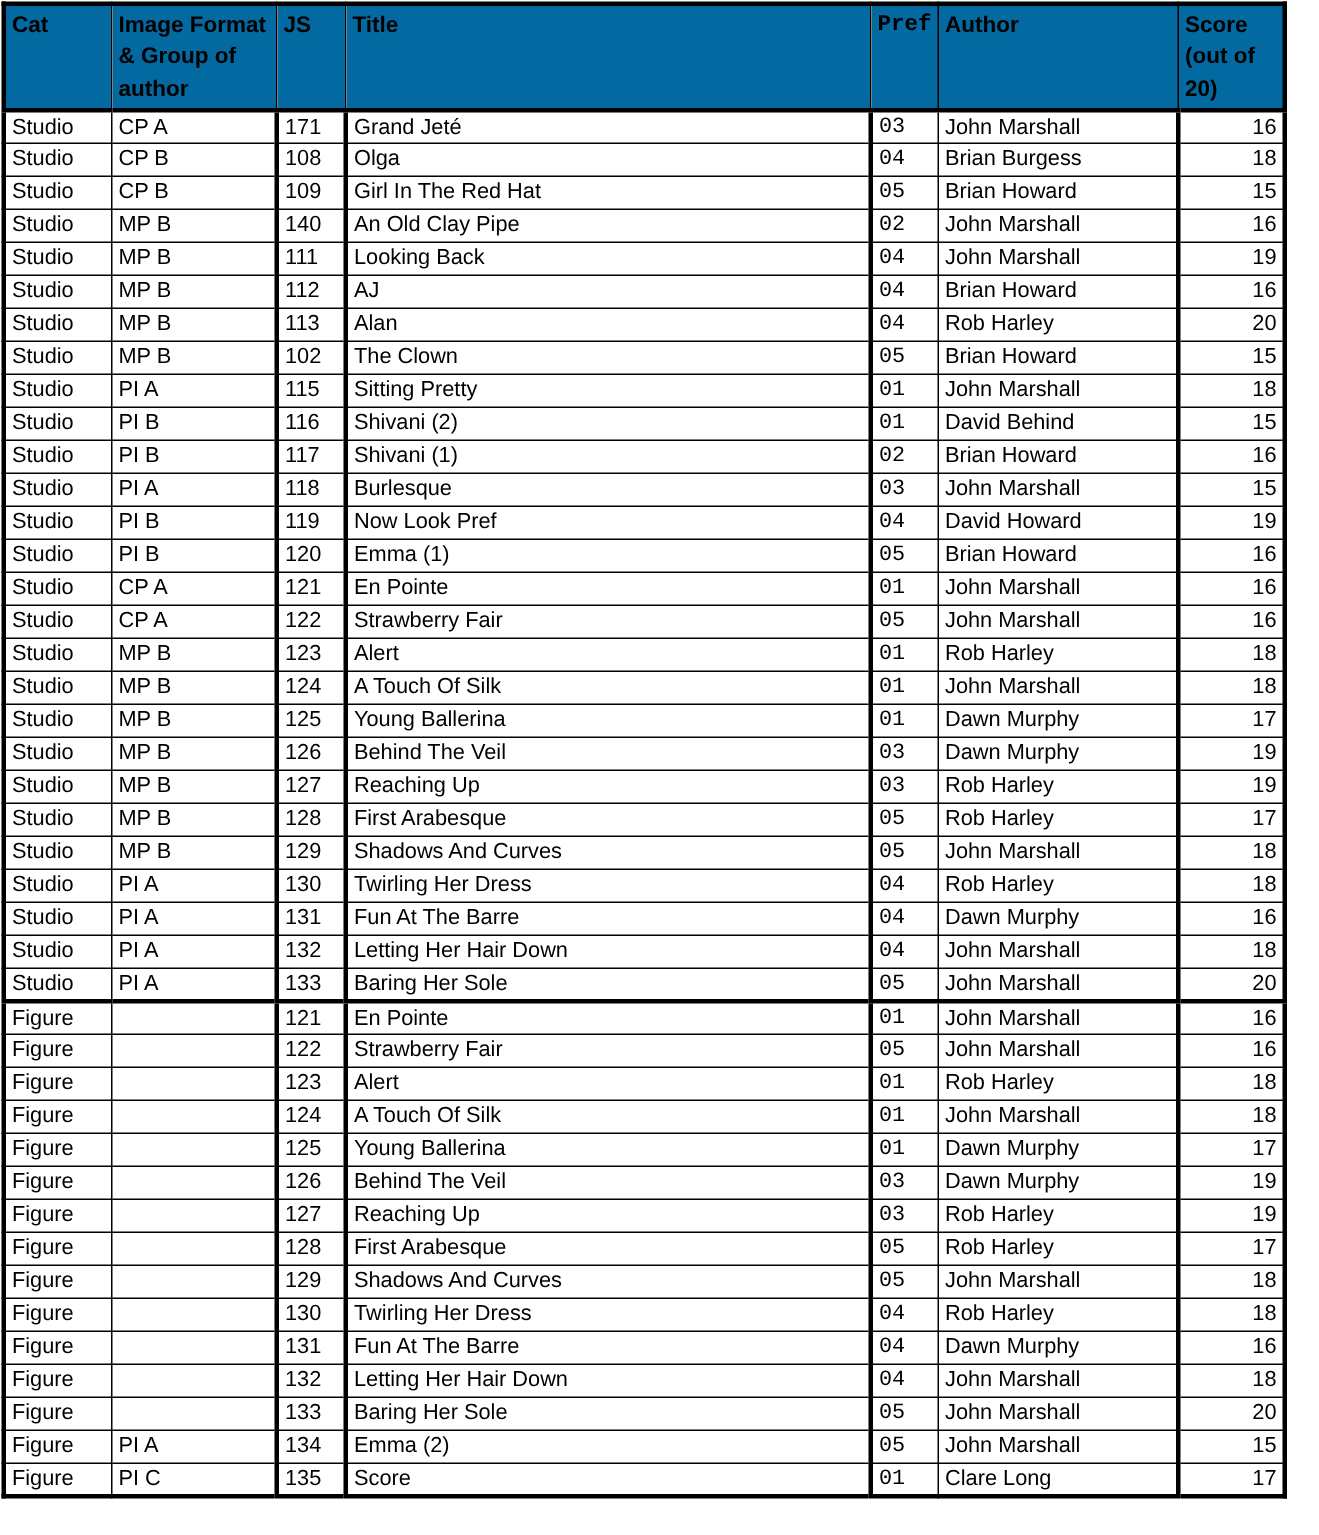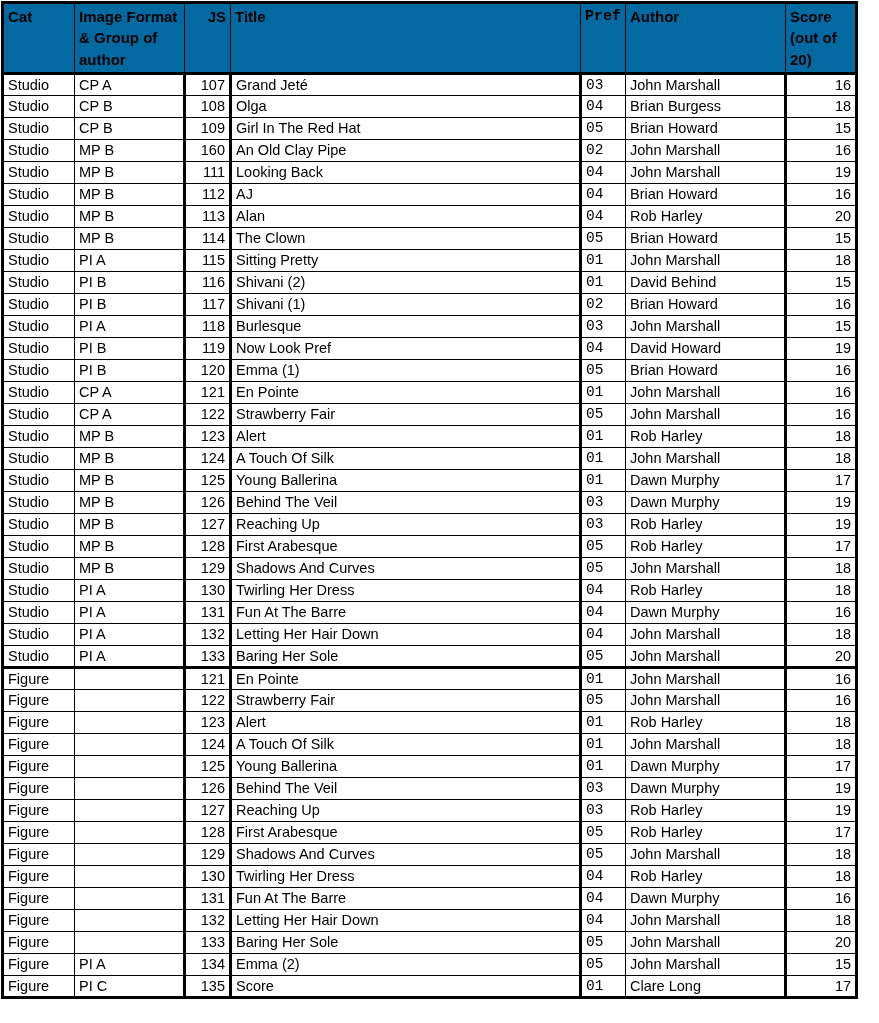--- a/index.html
+++ b/index.html
@@ -45,21 +45,21 @@
   
   tbody td.col2, tbody td.col3, tbody td.col4, tbody td.col6 {
     border-left-width: 3px;
   }
   
   tbody tr.section-start td {
     border-top-width: 3px;
   }
   .col0 { width: 72px; }
   .col1 { width: 110px; }
-  .col2 { width: 46px; text-align: right; }
+  .col2 { width: 46px; }
   .col3 { width: 350px; }
   .col4 { width: 42px; font-family: Liberation Mono, monospace; }
   .col5 { width: 160px; }
   .col6 { width: 71px; }
   tbody td.col6 { text-align: right; margin-top: 36px; }
 </style>
 </head>
 <body>
 
 <table>
@@ -74,21 +74,21 @@
         <th class="col4">Pref</th>
         <th class="col5">Author</th>
         <th class="col6">Score
 (out of 20)</th>
       </tr>
   </thead>
   <tbody>
       <tr>
         <td class="col0">Studio</td>
         <td class="col1">CP A</td>
-        <td class="col2">107</td>
+        <td class="col2">171</td>
         <td class="col3">Grand Jeté</td>
         <td class="col4">03</td>
         <td class="col5">John Marshall</td>
         <td class="col6">16</td>
       </tr>
       <tr>
         <td class="col0">Studio</td>
         <td class="col1">CP B</td>
         <td class="col2">108</td>
         <td class="col3">Olga</td>
@@ -101,21 +101,21 @@
         <td class="col1">CP B</td>
         <td class="col2">109</td>
         <td class="col3">Girl In The Red Hat</td>
         <td class="col4">05</td>
         <td class="col5">Brian Howard</td>
         <td class="col6">15</td>
       </tr>
       <tr>
         <td class="col0">Studio</td>
         <td class="col1">MP B</td>
-        <td class="col2">160</td>
+        <td class="col2">140</td>
         <td class="col3">An Old Clay Pipe</td>
         <td class="col4">02</td>
         <td class="col5">John Marshall</td>
         <td class="col6">16</td>
       </tr>
       <tr>
         <td class="col0">Studio</td>
         <td class="col1">MP B</td>
         <td class="col2">111</td>
         <td class="col3">Looking Back</td>
@@ -137,21 +137,21 @@
         <td class="col1">MP B</td>
         <td class="col2">113</td>
         <td class="col3">Alan</td>
         <td class="col4">04</td>
         <td class="col5">Rob Harley</td>
         <td class="col6">20</td>
       </tr>
       <tr>
         <td class="col0">Studio</td>
         <td class="col1">MP B</td>
-        <td class="col2">114</td>
+        <td class="col2">102</td>
         <td class="col3">The Clown</td>
         <td class="col4">05</td>
         <td class="col5">Brian Howard</td>
         <td class="col6">15</td>
       </tr>
       <tr>
         <td class="col0">Studio</td>
         <td class="col1">PI A</td>
         <td class="col2">115</td>
         <td class="col3">Sitting Pretty</td>

